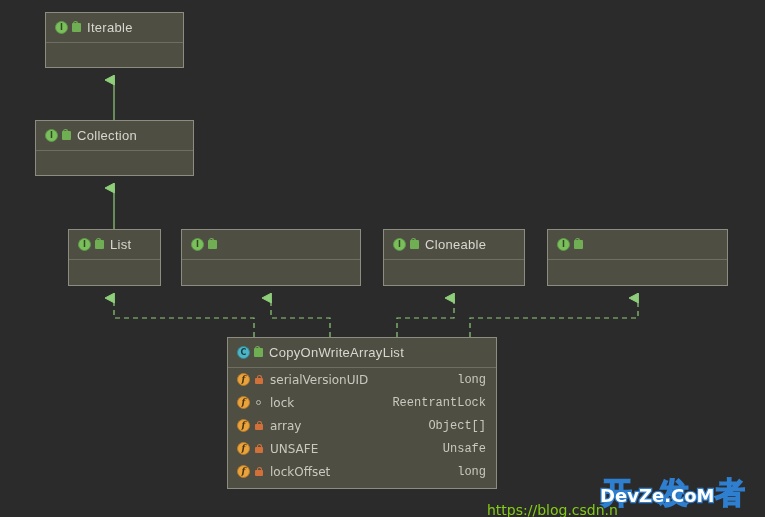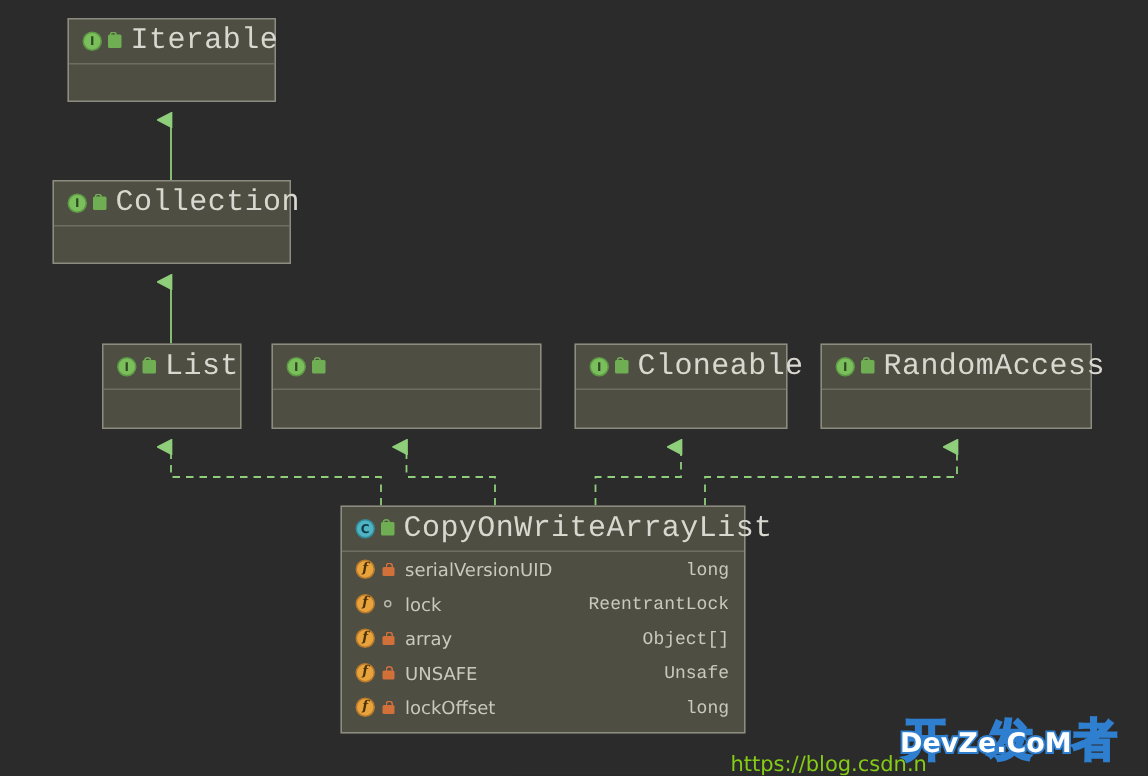--- a/index.html
+++ b/index.html
@@ -25,22 +25,22 @@
   }
   .node-header {
     display: flex;
     align-items: center;
     height: 29px;
     padding: 0 9px;
     box-sizing: border-box;
     white-space: nowrap;
   }
   .node-title {
-    font-family: Liberation Mono, monospace;
-    font-size: 20px;
+    font-family: Liberation Sans, sans-serif;
+    font-size: 13px;
     color: #d8d8d0;
     letter-spacing: 0.3px;
     margin-left: 6px;
   }
   .node-body {
     border-top: 1px solid #6e6e62;
     height: 100%;
   }
   .node.interface .node-body { min-height: 22px; }
 
@@ -303,21 +303,20 @@
       <span class="icon-badge-pub"></span>
       <span class="node-title">Cloneable</span>
     </div>
     <div class="node-body"></div>
   </div>
 
   <div class="node interface" style="left:547px; top:229px; width:181px; height:57px;">
     <div class="node-header">
       <span class="icon-iface">I</span>
       <span class="icon-badge-pub"></span>
-      <span class="node-title">RandomAccess</span>
     </div>
     <div class="node-body"></div>
   </div>
 
   <div class="node" style="left:227px; top:337px; width:270px; height:152px;">
     <div class="node-header">
       <span class="icon-class">C</span>
       <span class="icon-badge-pub"></span>
       <span class="node-title">CopyOnWriteArrayList</span>
     </div>

